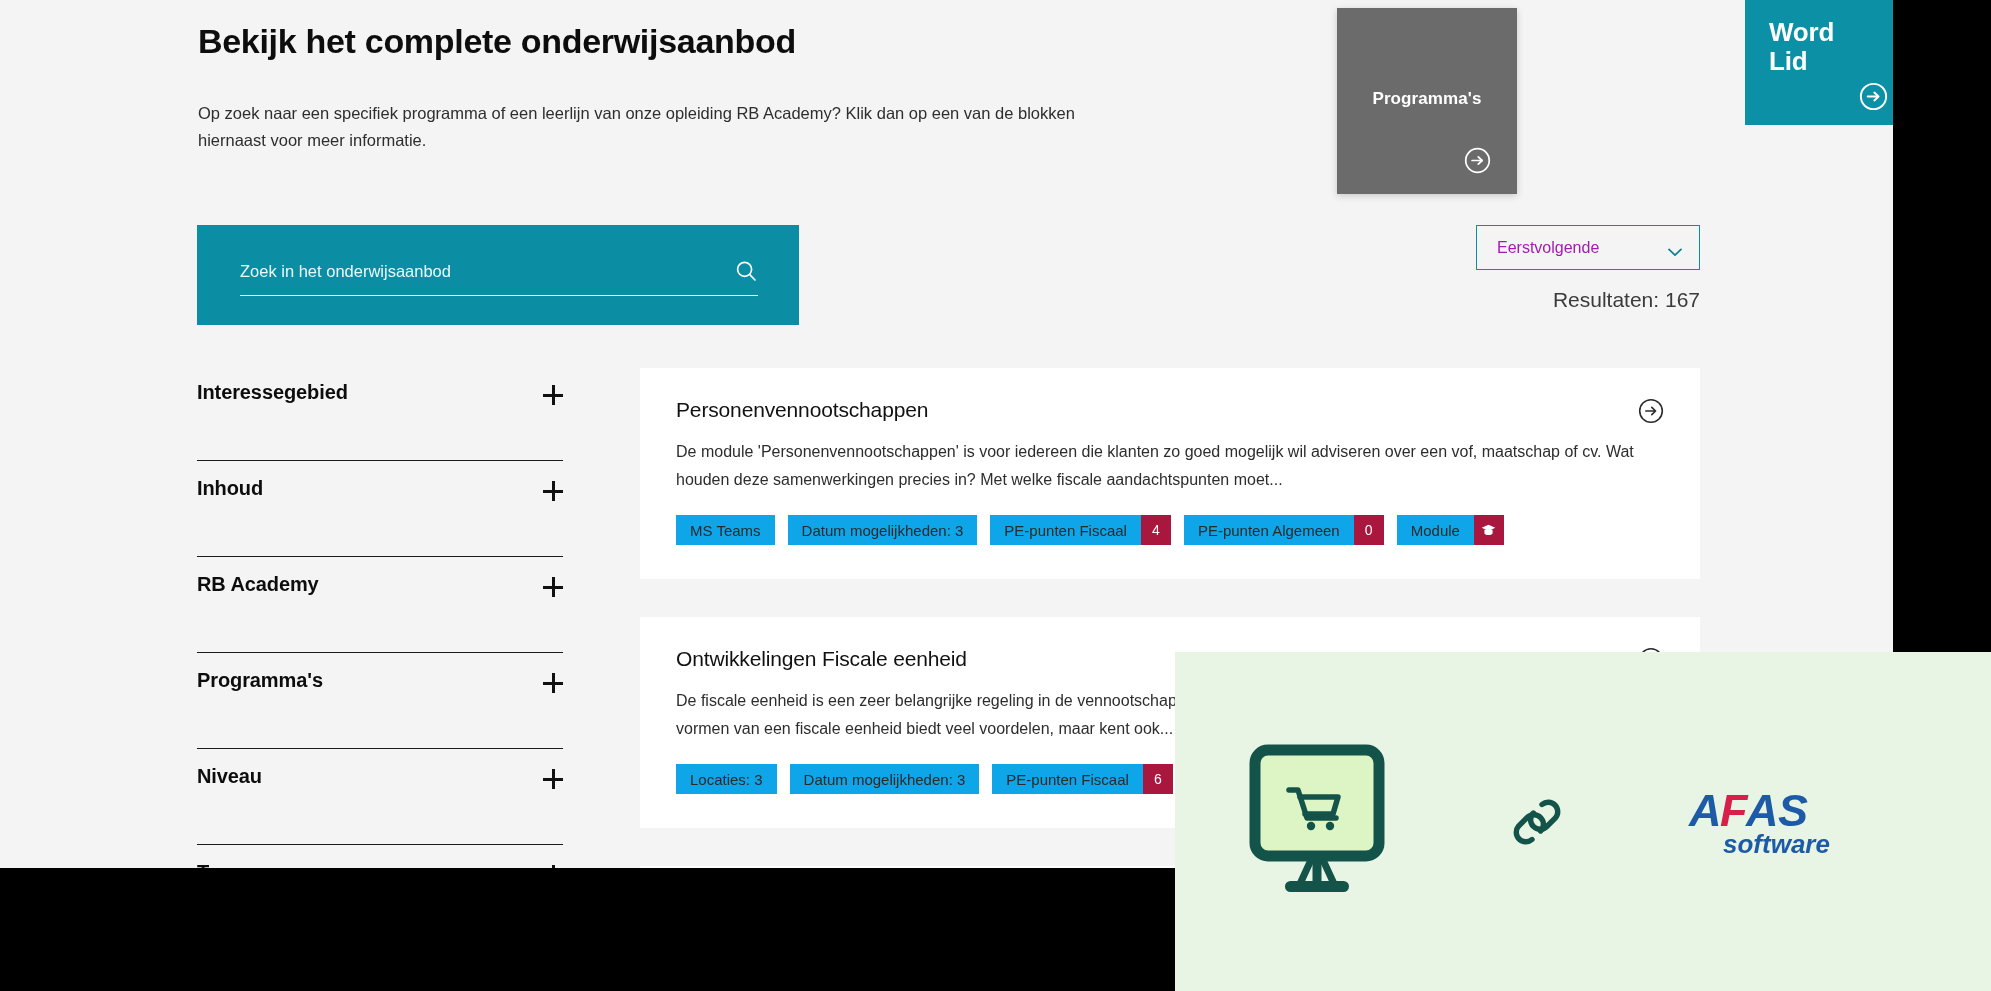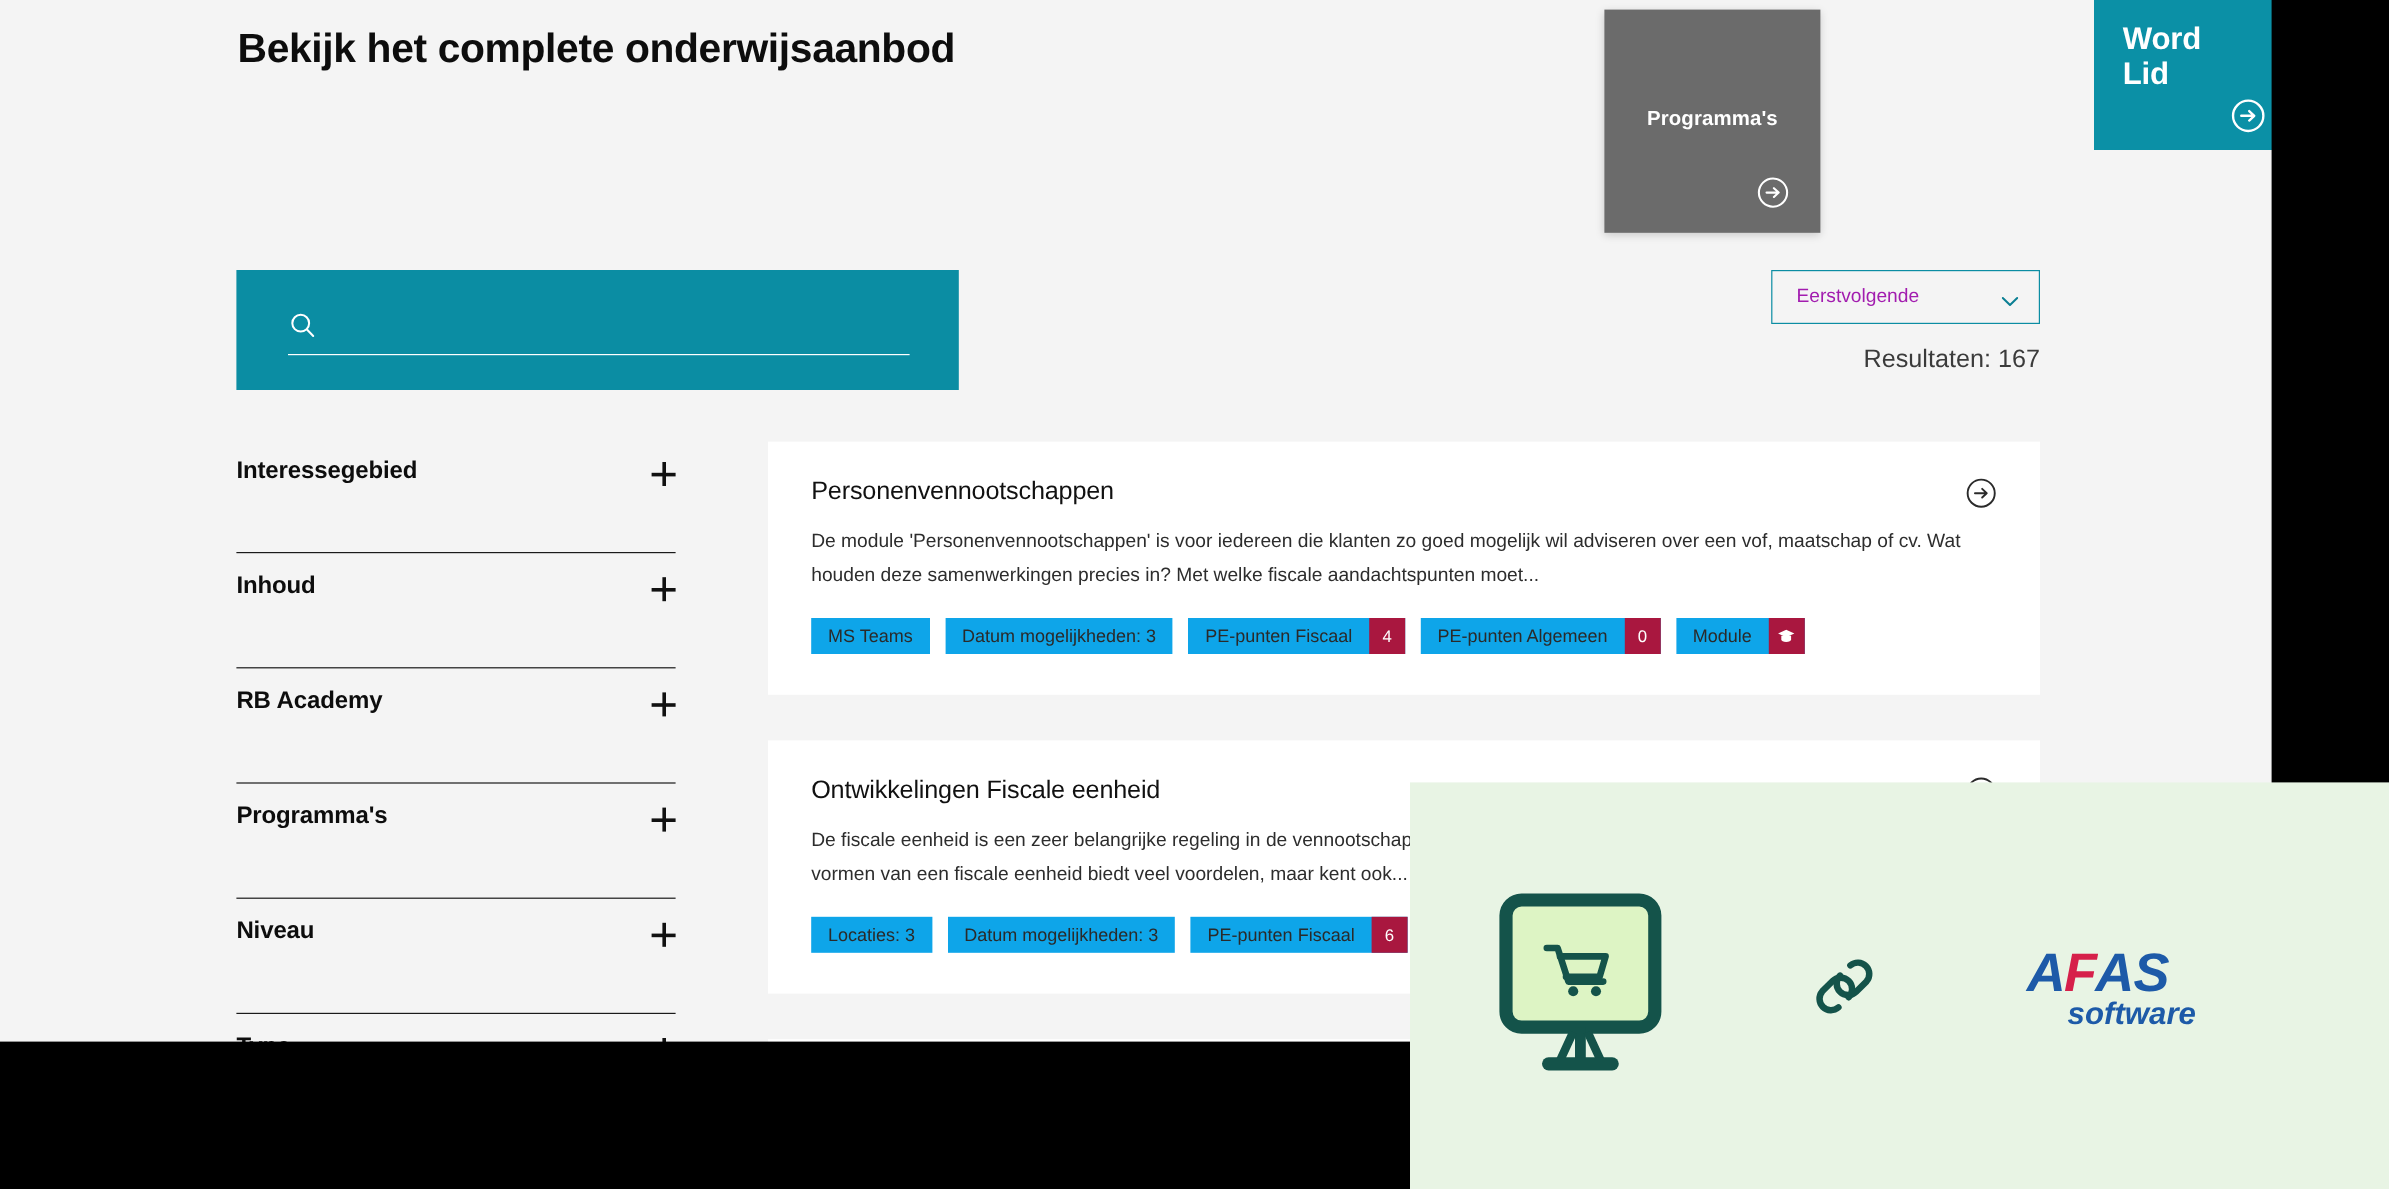--- a/index.html
+++ b/index.html
@@ -286,20 +286,21 @@
   .promo-link { width: 64px; height: 64px; flex: 0 0 auto; }
   .afas-logo { width: 180px; height: 80px; flex: 0 0 auto; }
 </style>
 </head>
 <body>
 
 <div class="page">
 
   <div class="hero">
     <h1 class="hero-title">Bekijk het complete onderwijsaanbod</h1>
+    <p class="hero-sub">Op zoek naar een specifiek programma of een leerlijn van onze opleiding RB Academy? Klik dan op een van de blokken hiernaast voor meer informatie.</p>
   </div>
 
   <div class="tiles">
     <div class="tile tile--grey">
       <span class="tile-label">Programma's</span>
       <span class="tile-arrow">
         <svg viewBox="0 0 28 28" width="27" height="27" fill="none">
           <circle cx="14" cy="14" r="12.2" stroke="#fff" stroke-width="1.8"></circle>
           <path d="M8.4 14h10.4M14.8 10.2L18.9 14l-4.1 3.8" stroke="#fff" stroke-width="1.8" stroke-linecap="round" stroke-linejoin="round"></path>
         </svg>
@@ -315,20 +316,21 @@
     <span class="word-lid-arrow">
       <svg viewBox="0 0 28 28" width="29" height="29" fill="none">
         <circle cx="14" cy="14" r="12.2" stroke="#fff" stroke-width="1.9"></circle>
         <path d="M8.4 14h10.4M14.8 10.2L18.9 14l-4.1 3.8" stroke="#fff" stroke-width="1.9" stroke-linecap="round" stroke-linejoin="round"></path>
       </svg>
     </span>
   </div>
 
   <div class="search-block">
     <div class="search-inner">
+      <input class="search-input" type="text" placeholder="Zoek in het onderwijsaanbod" style="">
       <span class="search-icon">
         <svg viewBox="0 0 24 24" width="24" height="24" fill="none">
           <circle cx="10.6" cy="10.3" r="7" stroke="#fff" stroke-width="1.7"></circle>
           <path d="M15.8 15.6L21 21" stroke="#fff" stroke-width="1.7" stroke-linecap="round"></path>
         </svg>
       </span>
     </div>
   </div>
 
   <div class="sort-select">

